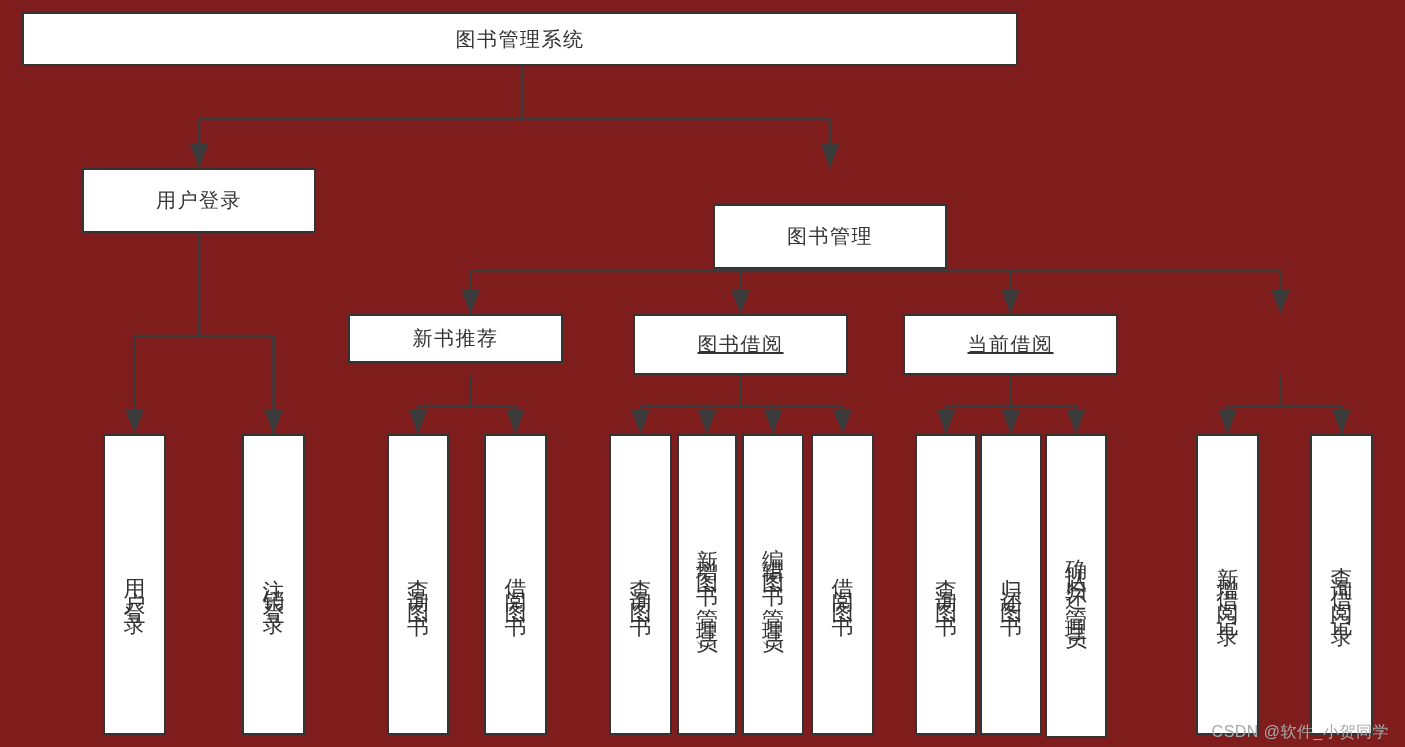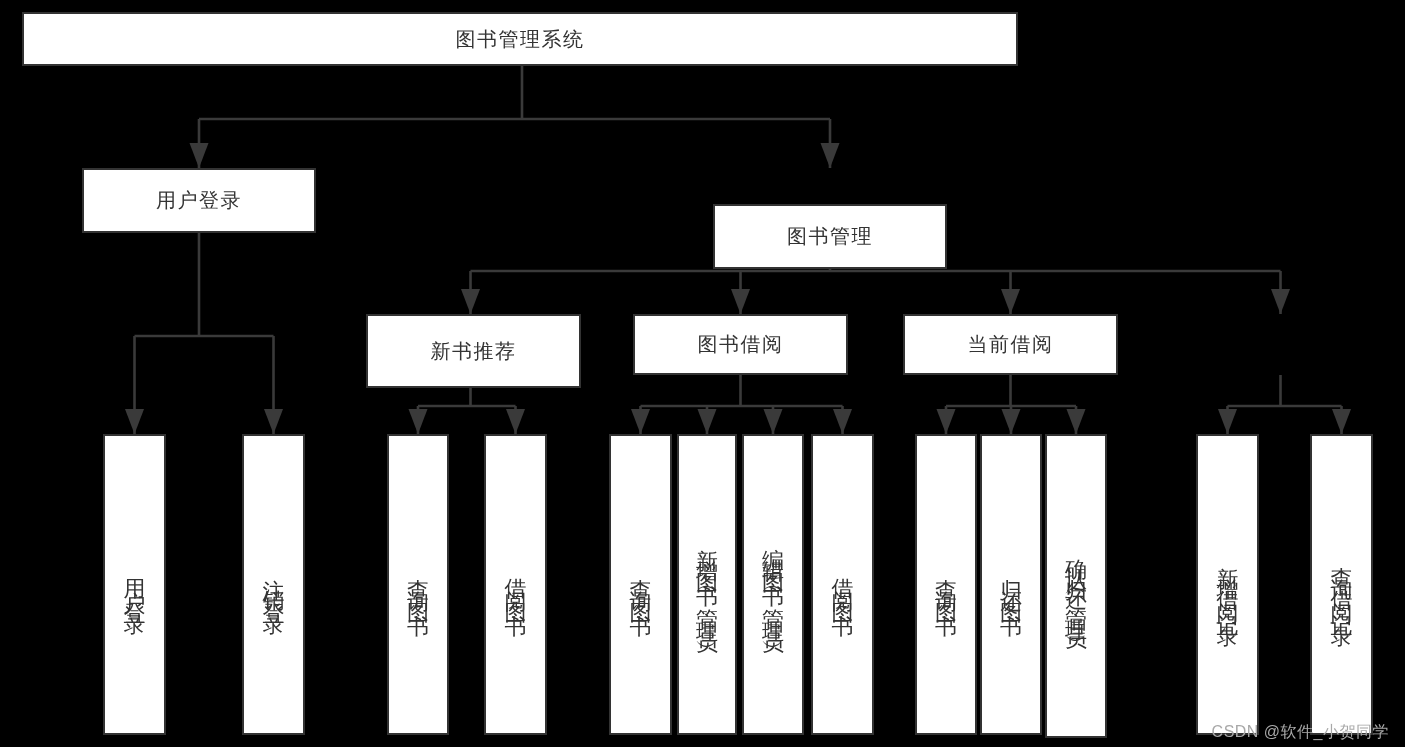--- a/index.html
+++ b/index.html
@@ -1,17 +1,17 @@
 <!DOCTYPE html>
 <html><head>
 <meta charset="utf-8">
 <style>
   html,body { margin:0; padding:0; background:#ffffff; }
   .canvas {
-    position:relative; width:1405px; height:747px; background:#000000;
+    position:relative; width:1405px; height:747px; background:#7f1d1d;
     font-family:"Liberation Sans","DejaVu Sans",sans-serif; color:#333333;
     overflow:hidden;
     text-align:center;
   }
   svg.connectors { position:absolute; left:0; top:0; width:1405px; height:747px; }
   svg.connectors path.wire { stroke:#3a3a3a; stroke-width:2.6; fill:none; }
   svg.connectors line.wire { stroke:#3a3a3a; stroke-width:2.6; }
   .node {
     position:absolute; background:#ffffff; border:2.5px solid #333333;
     box-sizing:border-box; display:flex; align-items:center; justify-content:center;
@@ -76,27 +76,27 @@
     <span class="hlabel">图书管理系统</span>
   </div>
 
   <div class="node" style="left:82px; top:168px; width:234px; height:65px;">
     <span class="hlabel">用户登录</span>
   </div>
   <div class="node" style="left:713px; top:168px; width:234px; height:65px;margin-top:36px;">
     <span class="hlabel">图书管理</span>
   </div>
 
-  <div class="node" style="left:366px; top:314px; width:215px; height:74px;">
+  <div class="node" style="left:348px; top:314px; width:215px; height:49px;">
     <span class="hlabel">新书推荐</span>
   </div>
-  <div class="node" style="left:633px; top:314px; width:215px; height:61px;">
+  <div class="node" style="left:633px; top:314px; width:215px; height:61px;text-decoration:underline;">
     <span class="hlabel">图书借阅</span>
   </div>
-  <div class="node" style="left:903px; top:314px; width:215px; height:61px;">
+  <div class="node" style="left:903px; top:314px; width:215px; height:61px;text-decoration:underline;">
     <span class="hlabel">当前借阅</span>
   </div>
 
   <div class="node leaf" style="left:103px; top:434px; width:63px; height:301px;">
     <span class="vtext">用户登录</span>
   </div>
   <div class="node leaf" style="left:242px; top:434px; width:63px; height:301px;">
     <span class="vtext">注销登录</span>
   </div>
 

